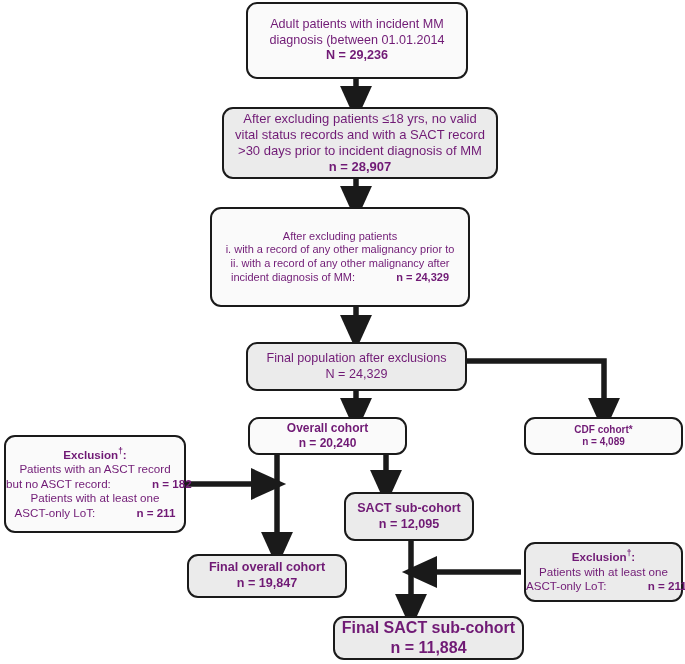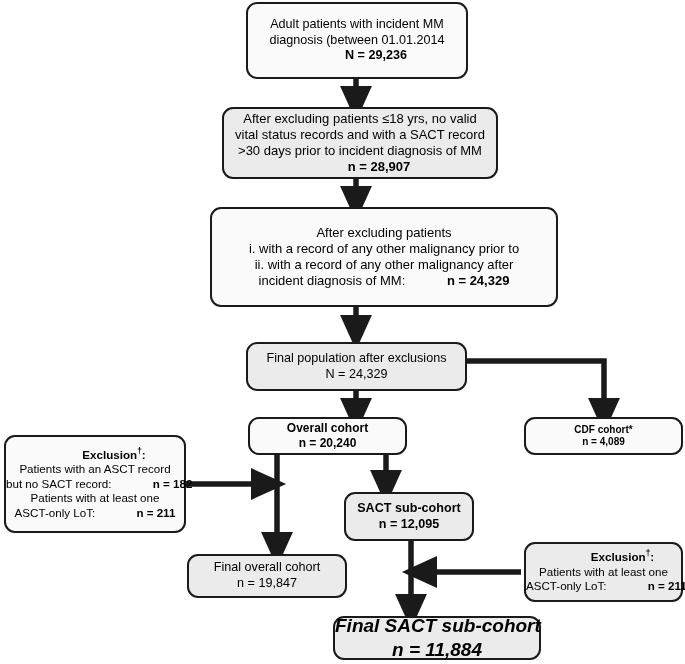--- a/index.html
+++ b/index.html
@@ -15,24 +15,24 @@
     font-family: "Liberation Sans", sans-serif;
     overflow: hidden;
   }
   .node {
     position: absolute;
     box-sizing: border-box;
     border: 2.5px solid #1a1a1a;
     border-radius: 11px;
     display: flex;
     flex-direction: column;
-    align-items: center;
+    align-items: flex-end;
     justify-content: center;
     text-align: center;
-    color: #000000;
+    color: #701a75;
     line-height: 1.25;
   }
   .node.gray { background: #ebebeb; }
   .node.white { background: #fafafa; }
   .node .ln {
     display: block;
     width: 100%;
     white-space: nowrap;
   }
   .b { font-weight: bold; margin-left: 38px; }
@@ -77,21 +77,21 @@
     <span class="ln b">N = 29,236</span>
   </div>
 
   <div class="node gray" style="left:222px; top:107px; width:276px; height:72px; font-size:13px;">
     <span class="ln">After excluding patients ≤18 yrs, no valid</span>
     <span class="ln">vital status records and with a SACT record</span>
     <span class="ln">&gt;30 days prior to incident diagnosis of MM</span>
     <span class="ln b">n = 28,907</span>
   </div>
 
-  <div class="node white" style="left:210px; top:207px; width:348px; height:100px; font-size:13px;">
+  <div class="node white" style="left:210px; top:207px; width:260px; height:100px; font-size:11px;">
     <span class="ln">After excluding patients</span>
     <span class="ln"><span>i. with a record of any other malignancy prior to</span></span>
     <span class="ln"><span>ii. with a record of any other malignancy after</span></span>
     <span class="ln"><span>incident diagnosis of MM: </span><span class="b">n = 24,329</span></span>
   </div>
 
   <div class="node gray" style="left:246px; top:342px; width:221px; height:49px; font-size:12.6px; font-weight:normal;">
     <span class="ln">Final population after exclusions</span>
     <span class="ln">N = 24,329</span>
   </div>
@@ -102,39 +102,39 @@
   </div>
 
   <div class="node white" style="left:524px; top:417px; width:159px; height:38px; font-size:10px; font-weight:bold;">
     <span class="ln">CDF cohort*</span>
     <span class="ln">n = 4,089</span>
   </div>
 
   <div class="node white" style="left:4px; top:435px; width:182px; height:98px; font-size:11.6px;">
     <span class="ln b"><span>Exclusion</span><sup>†</sup><span>:</span></span>
     <span class="ln">Patients with an ASCT record</span>
-    <span class="ln"><span>but no SACT record: </span><span class="b">n = 182</span></span>
+    <span class="ln"><span>but no ASCT record: </span><span class="b">n = 182</span></span>
     <span class="ln">Patients with at least one</span>
     <span class="ln"><span>ASCT-only LoT: </span><span class="b">n = 211</span></span>
   </div>
 
   <div class="node gray" style="left:344px; top:492px; width:130px; height:49px; font-size:12.6px; font-weight:bold;">
     <span class="ln">SACT sub-cohort</span>
     <span class="ln">n = 12,095</span>
   </div>
 
-  <div class="node gray" style="left:187px; top:554px; width:160px; height:44px; font-size:12.6px; font-weight:normal;">
+  <div class="node gray" style="left:187px; top:554px; width:160px; height:44px; font-size:12.6px; font-weight:bold;">
     <span class="ln">Final overall cohort</span>
     <span class="ln">n = 19,847</span>
   </div>
 
   <div class="node gray" style="left:524px; top:542px; width:159px; height:60px; font-size:11.6px;">
     <span class="ln b"><span>Exclusion</span><sup>†</sup><span>:</span></span>
     <span class="ln">Patients with at least one</span>
     <span class="ln"><span>ASCT-only LoT: </span><span class="b">n = 211</span></span>
   </div>
 
-  <div class="node gray" style="left:333px; top:616px; width:208px; height:44px; font-size:19px; font-weight:bold;font-style:italic;">
+  <div class="node gray" style="left:333px; top:616px; width:191px; height:44px; font-size:16px; font-weight:bold;">
     <span class="ln">Final SACT sub-cohort</span>
     <span class="ln">n = 11,884</span>
   </div>
 
 </div>
 
 </body></html>

